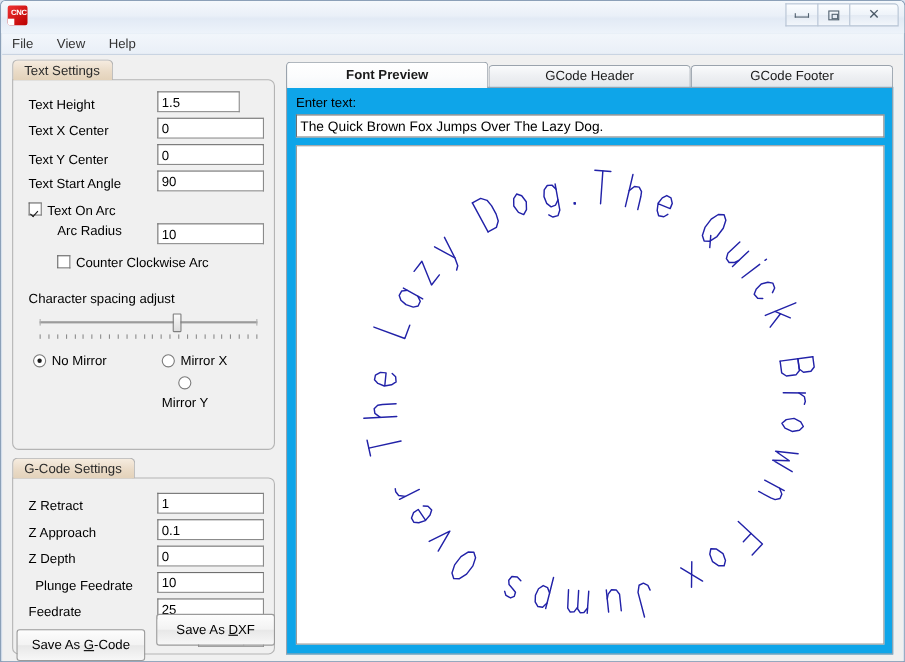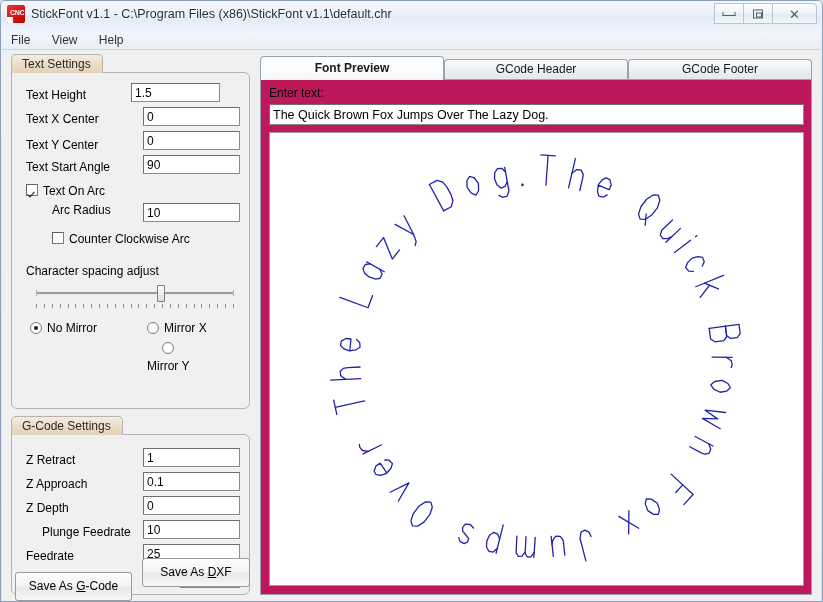--- a/index.html
+++ b/index.html
@@ -174,21 +174,21 @@
     background:linear-gradient(180deg,#fafbfc 0%,#eef0f3 45%,#e3e6ea 100%);
     font-size:12px;line-height:19px;text-align:center;color:#1a1a1a;cursor:default;
   }
   .tab.active{
     top:0;height:24px;line-height:22px;font-weight:bold;
     background:linear-gradient(180deg,#ffffff 0%,#fbfcfd 55%,#f4f6f8 100%);
     z-index:5;
   }
   .tabpage{
     position:absolute;left:0;top:23px;width:552px;height:516px;box-sizing:border-box;
-    border:1px solid #9aa3ad;background:#be185d;
+    border:1px solid #9aa3ad;background:#0ea5e9;
   }
   .enter-label{position:absolute;left:8px;top:6px;font-size:12px;color:#000;}
   .text-input{
     position:absolute;left:8px;top:24px;width:535px;height:21px;box-sizing:border-box;
     background:#fff;border:1px solid #8b8b8b;border-top-color:#6f6f6f;border-left-color:#6f6f6f;
     font-size:12.5px;line-height:18px;padding-left:3px;color:#000;
     font-family:"Liberation Sans",sans-serif;outline:none;
   }
   .canvas-frame{
     position:absolute;left:8px;top:52px;width:535px;height:454px;box-sizing:border-box;
@@ -199,21 +199,20 @@
 </head>
 <body>
 
 <div class="window">
 
   <div class="titlebar">
     <div class="app-icon">
       <div class="notch"></div>
       <div class="cnc">CNC</div>
     </div>
-    <div class="title-text">StickFont v1.1 - C:\Program Files (x86)\StickFont v1.1\default.chr</div>
     <div class="wincontrols">
       <div class="wbtn">
           <span class="g min-g"></span>
         </div>
       <div class="wbtn">
           <span class="g max-g"></span>
         </div>
       <div class="wbtn">
           <span class="g close-g">✕</span>
         </div>
@@ -225,21 +224,21 @@
     <span class="menu-item">View</span>
     <span class="menu-item">Help</span>
   </div>
 
   <div class="content">
 
     <div class="group" id="text-settings">
       <div class="group-tab">Text Settings</div>
 
       <div class="lbl" style="left:14px;top:15px;">Text Height</div>
-      <input class="tb" style="left: 119px; top: 10px; width: 89px;" value="1.5">
+      <input class="tb" style="left: 131px; top: 10px; width: 75px;" value="1.5">
 
       <div class="lbl" style="left:14px;top:39px;">Text X Center</div>
       <input class="tb" style="left: 131px; top: 34px; width: 97px;" value="0">
 
       <div class="lbl" style="left:14px;top:65px;">Text Y Center</div>
       <input class="tb" style="left: 131px; top: 58px; width: 97px;" value="0">
 
       <div class="lbl" style="left:14px;top:87px;">Text Start Angle</div>
       <input class="tb" style="left: 131px; top: 82px; width: 97px;" value="90">
 
@@ -310,21 +309,21 @@
 
       <div class="lbl" style="left:14px;top:18px;">Z Retract</div>
       <input class="tb" style="left: 131px; top: 13px; width: 97px;" value="1">
 
       <div class="lbl" style="left:14px;top:42px;">Z Approach</div>
       <input class="tb" style="left: 131px; top: 37px; width: 97px;" value="0.1">
 
       <div class="lbl" style="left:14px;top:66px;">Z Depth</div>
       <input class="tb" style="left: 131px; top: 61px; width: 97px;" value="0">
 
-      <div class="lbl" style="left:30px;top:90px;">Plunge Feedrate</div>
+      <div class="lbl" style="left:20px;top:90px;">Plunge Feedrate</div>
       <input class="tb" style="left: 131px; top: 85px; width: 97px;" value="10">
 
       <div class="lbl" style="left:14px;top:114px;">Feedrate</div>
       <input class="tb" style="left: 131px; top: 109px; width: 97px;" value="25">
 
       <div class="lbl" style="left:14px;top:138px;">Decimal Places</div>
       <div class="combo" style="left:168px;top:133px;">
         <span>3</span>
         <span class="arrowbox"></span>
       </div>

